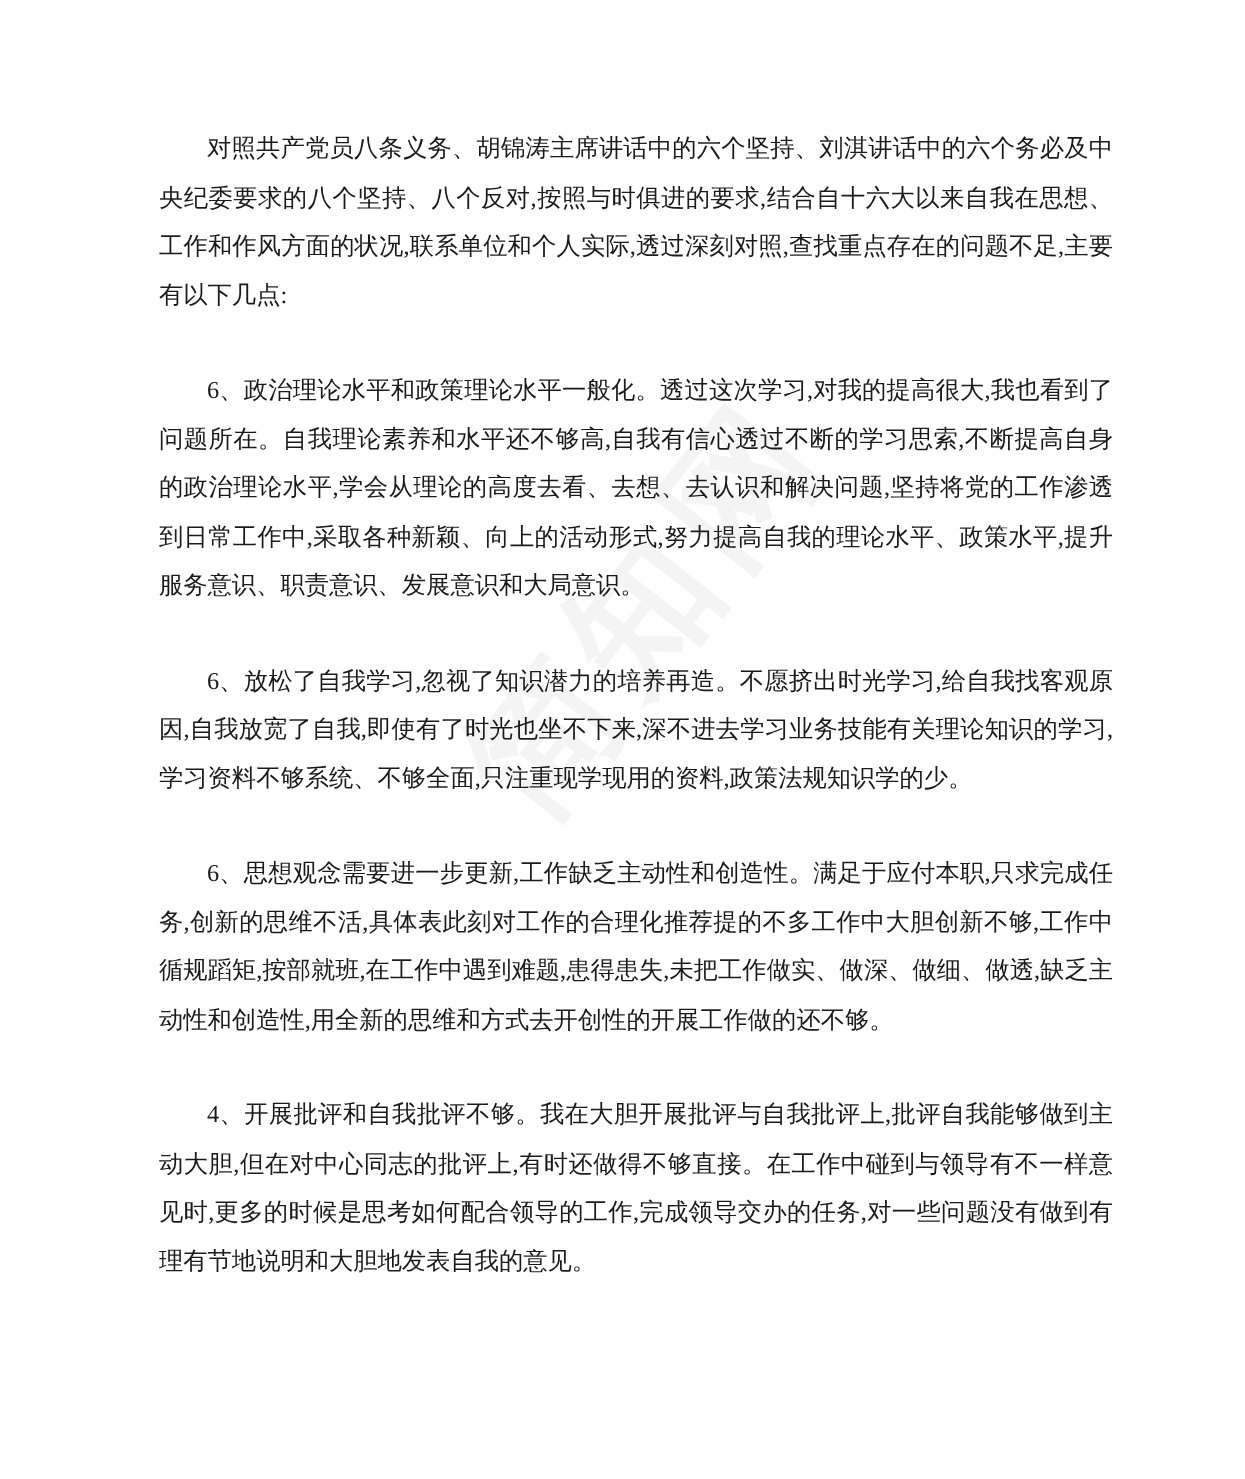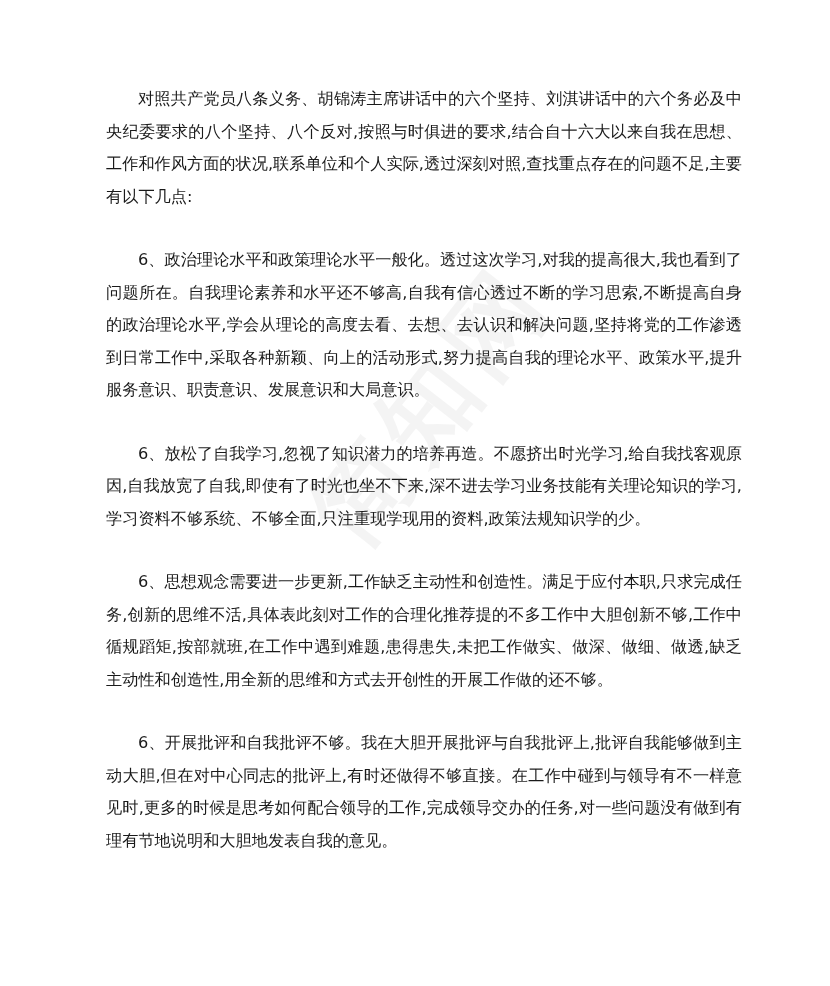--- a/index.html
+++ b/index.html
@@ -31,20 +31,21 @@
       line-height: 32.5px;
       color: #1a1a1a;
       text-align: justify;
       text-justify: inter-character;
       letter-spacing: 0px;
     }
     .para {
       margin: 0;
       text-indent: 32px;
       word-break: break-all;
+      font-family: Liberation Serif, serif;
     }
     .gap {
       height: 31px;
     }
     .watermark {
       position: absolute;
       left: 250px;
       top: 350px;
       width: 360px;
       height: 110px;
@@ -70,16 +71,16 @@
 
   <div class="content">
     <p class="para">对照共产党员八条义务、胡锦涛主席讲话中的六个坚持、刘淇讲话中的六个务必及中央纪委要求的八个坚持、八个反对,按照与时俱进的要求,结合自十六大以来自我在思想、工作和作风方面的状况,联系单位和个人实际,透过深刻对照,查找重点存在的问题不足,主要有以下几点:</p>
     <div class="gap"></div>
     <p class="para">6、政治理论水平和政策理论水平一般化。透过这次学习,对我的提高很大,我也看到了问题所在。自我理论素养和水平还不够高,自我有信心透过不断的学习思索,不断提高自身的政治理论水平,学会从理论的高度去看、去想、去认识和解决问题,坚持将党的工作渗透到日常工作中,采取各种新颖、向上的活动形式,努力提高自我的理论水平、政策水平,提升服务意识、职责意识、发展意识和大局意识。</p>
     <div class="gap"></div>
     <p class="para">6、放松了自我学习,忽视了知识潜力的培养再造。不愿挤出时光学习,给自我找客观原因,自我放宽了自我,即使有了时光也坐不下来,深不进去学习业务技能有关理论知识的学习,学习资料不够系统、不够全面,只注重现学现用的资料,政策法规知识学的少。</p>
     <div class="gap"></div>
     <p class="para">6、思想观念需要进一步更新,工作缺乏主动性和创造性。满足于应付本职,只求完成任务,创新的思维不活,具体表此刻对工作的合理化推荐提的不多工作中大胆创新不够,工作中循规蹈矩,按部就班,在工作中遇到难题,患得患失,未把工作做实、做深、做细、做透,缺乏主动性和创造性,用全新的思维和方式去开创性的开展工作做的还不够。</p>
     <div class="gap"></div>
-    <p class="para">6、开展批评和自我批评不够。我在大胆开展批评与自我批评上,批评自我能够做到主动大胆,但在对中心同志的批评上,有时还做得不够直接。在工作中碰到与领导有不一样意见时,更多的时候是思考如何配合领导的工作,完成领导交办的任务,对一些问题没有做到有理有节地说明和大胆地发表自我的意见。</p>
+    <p class="para">4、开展批评和自我批评不够。我在大胆开展批评与自我批评上,批评自我能够做到主动大胆,但在对中心同志的批评上,有时还做得不够直接。在工作中碰到与领导有不一样意见时,更多的时候是思考如何配合领导的工作,完成领导交办的任务,对一些问题没有做到有理有节地说明和大胆地发表自我的意见。</p>
   </div>
 
 </div>
 
 </body></html>

